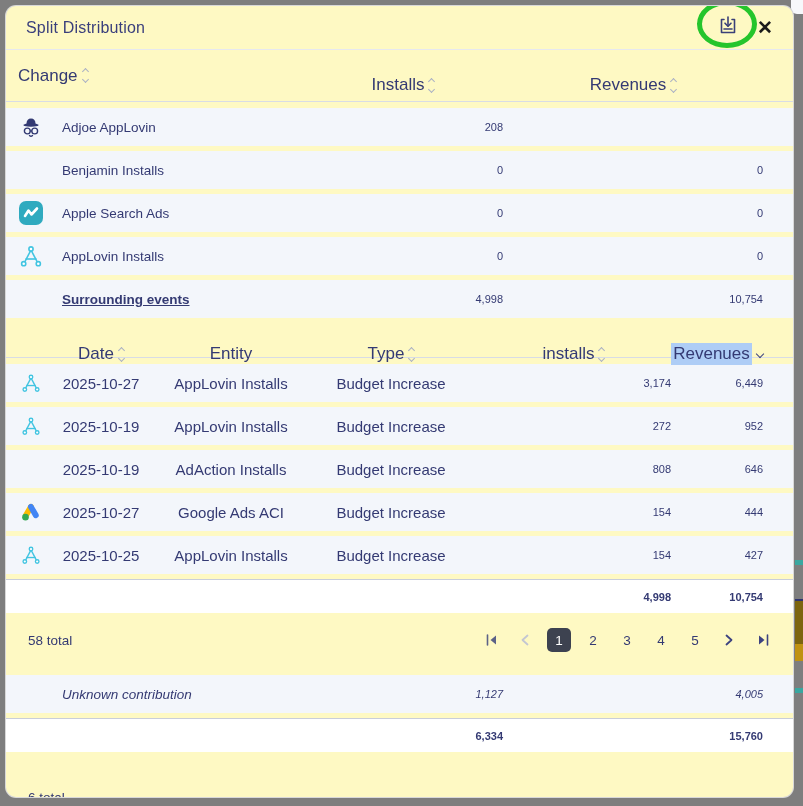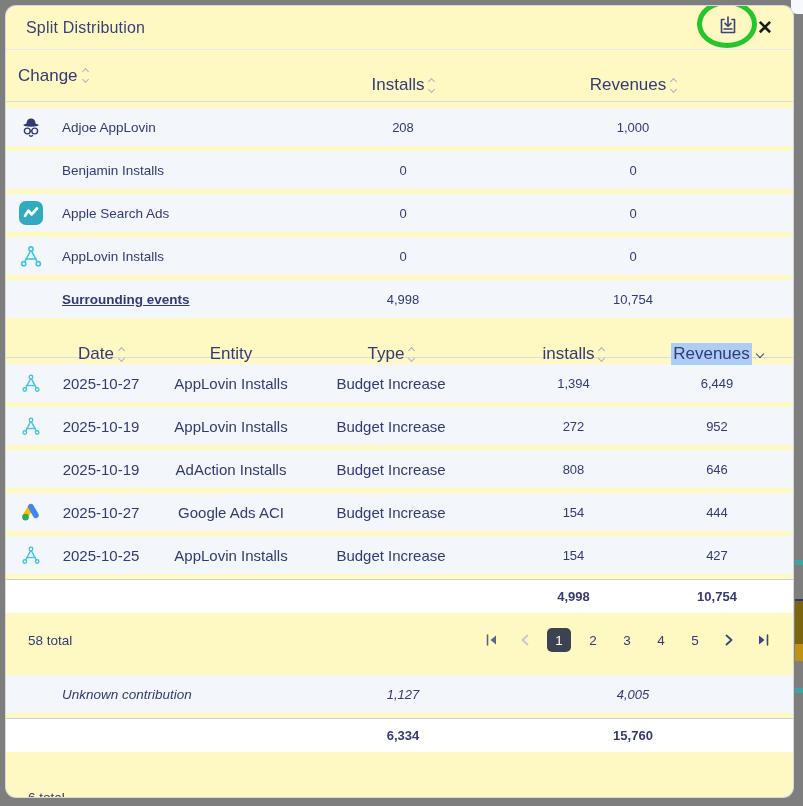--- a/index.html
+++ b/index.html
@@ -39,21 +39,21 @@
   .annotation-circle {
     position:absolute; left:-18px; top:-15px; width:60px; height:48px;
     border:5px solid #25c52c; border-radius:50%; pointer-events:none;
   }
 
   
   .g1 { display:grid; grid-template-columns:44px 1fr 200px 260px; align-items:center;
         padding:0 30px 0 12px; }
   .g2 { display:grid; grid-template-columns:28px 110px 150px 170px 195px 92px; align-items:center;
         padding:0 30px 0 12px; }
-  .num { text-align:center; font-size:13px; }
+  .num { text-align:right; font-size:11px; }
   .cell-c { text-align:center; font-size:15px; }
   .row-bar { background:#f3f6fb; height:38px; margin-bottom:5px; }
   .row-label { font-size:13.5px; display:flex; align-items:center; gap:0; }
   .bold { font-weight:700; }
 
   
   .thead1 { height:52px; border-bottom:1px solid #d8dce5; margin-bottom:6px; }
   .thead2 { height:34px; border-bottom:1px solid #d8dce5; margin-top:6px; margin-bottom:6px; }
   .hcell { font-size:17px; color:#343a73; display:flex; align-items:center; gap:5px;
            background:none; border:none; cursor:pointer; font-family:inherit; }
@@ -149,21 +149,20 @@
       <svg width="26" height="26" viewBox="0 0 26 26" fill="none">
         <path d="M8.5 9.5 C8.5 6.5 10 4.5 13 4.5 C16 4.5 17.5 6.5 17.5 9.5 L20 10.6 C21 11 20.5 11.8 19.5 12 C15.2 12.9 10.8 12.9 6.5 12 C5.5 11.8 5 11 6 10.6 Z" fill="#333a73"></path>
         <circle cx="9.3" cy="17" r="2.9" stroke="#333a73" stroke-width="1.4"></circle>
         <circle cx="16.7" cy="17" r="2.9" stroke="#333a73" stroke-width="1.4"></circle>
         <path d="M12.2 17 H13.8" stroke="#333a73" stroke-width="1.4"></path>
         <path d="M11.5 21.5 C12.3 22.3 13.7 22.3 14.5 21.5" stroke="#333a73" stroke-width="1.4" stroke-linecap="round"></path>
       </svg>
     </span>
     <span class="row-label">Adjoe AppLovin</span>
     <span class="num">208</span>
-    <span class="num">1,000</span>
   </div>
 
   <div class="g1 row-bar">
     <span class="icn"></span>
     <span class="row-label">Benjamin Installs</span>
     <span class="num">0</span>
     <span class="num">0</span>
   </div>
 
   <div class="g1 row-bar">
@@ -242,21 +241,21 @@
           <path d="M13 7 L19.8 20"></path>
           <path d="M7.5 16 H18.5"></path>
         <circle cx="13" cy="6" r="2.1" fill="#ffffff"></circle>
           <circle cx="5.7" cy="20.7" r="2.1" fill="#ffffff"></circle>
           <circle cx="20.3" cy="20.7" r="2.1" fill="#ffffff"></circle>
       </svg>
     </span>
     <span class="cell-c">2025-10-27</span>
     <span class="cell-c">AppLovin Installs</span>
     <span class="cell-c">Budget Increase</span>
-    <span class="num">1,394</span>
+    <span class="num">3,174</span>
     <span class="num">6,449</span>
   </div>
 
   <div class="g2 row-bar">
     <span class="icn">
       <svg width="22" height="22" viewBox="0 0 26 26" fill="none" stroke="#41c4e1" stroke-width="1.6">
         <path d="M13 7 L6.2 20"></path>
           <path d="M13 7 L19.8 20"></path>
           <path d="M7.5 16 H18.5"></path>
         <circle cx="13" cy="6" r="2.1" fill="#ffffff"></circle>

